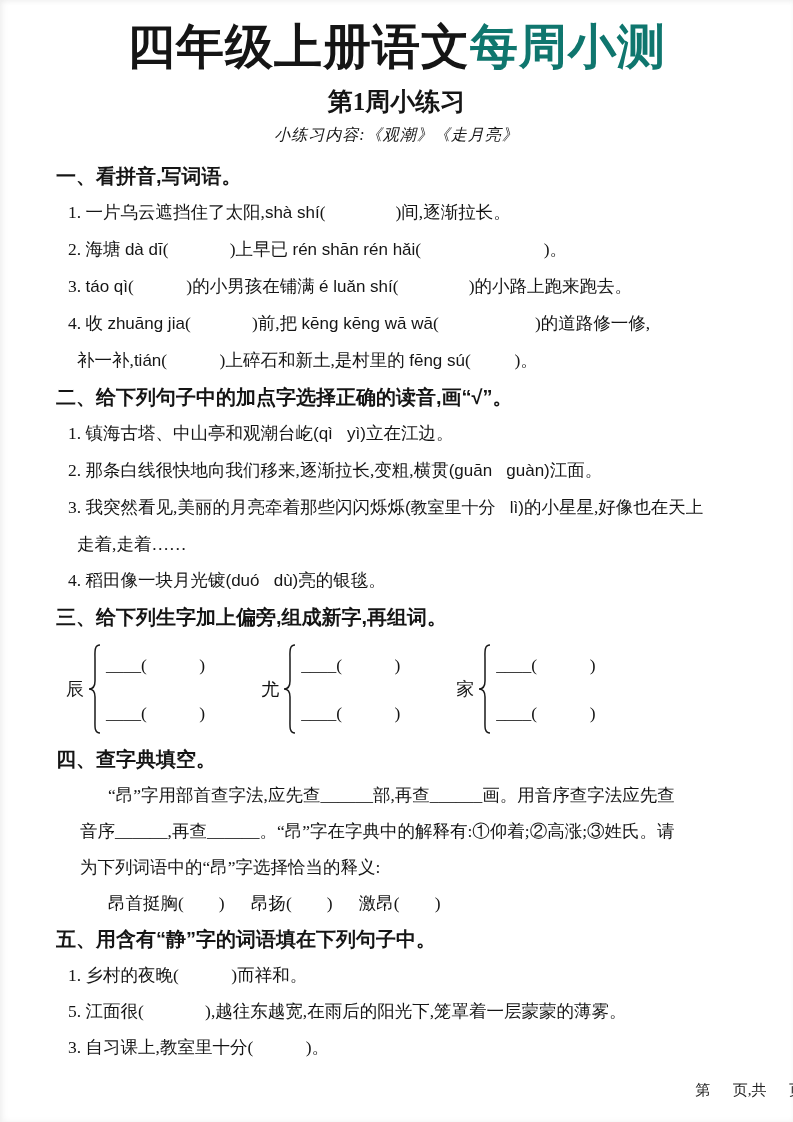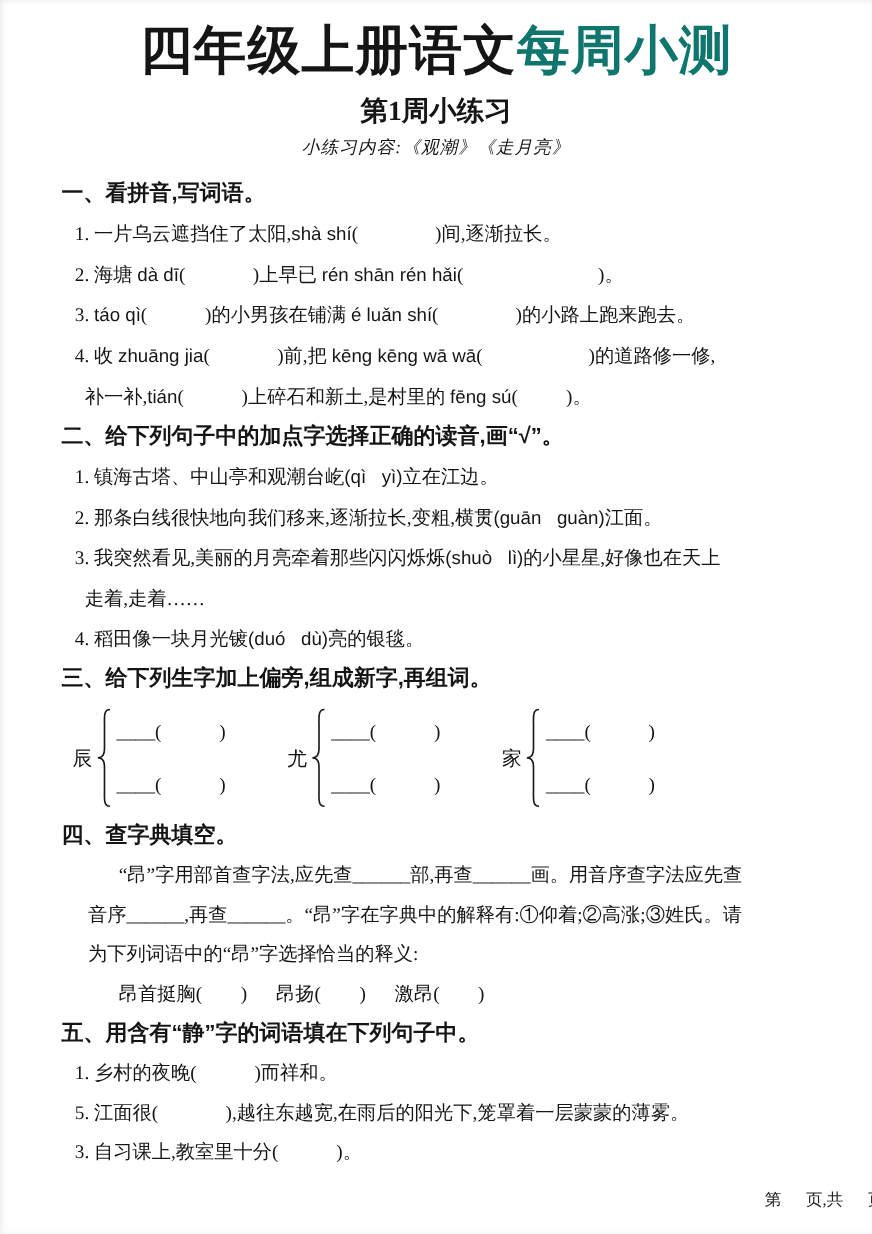--- a/index.html
+++ b/index.html
@@ -61,21 +61,21 @@
         <div class="line num"><span>1. 一片乌云遮挡住了太阳,</span><span class="pin">shà shí</span><span>(                )间,逐渐拉长。</span></div>
         <div class="line num"><span>2. 海塘 </span><span class="pin">dà dī</span><span>(              )上早已 </span><span class="pin">rén shān rén hǎi</span><span>(                            )。</span></div>
         <div class="line num"><span>3. </span><span class="pin">táo qì</span><span>(            )的小男孩在铺满 </span><span class="pin">é luǎn shí</span><span>(                )的小路上跑来跑去。</span></div>
         <div class="line num"><span>4. 收 </span><span class="pin">zhuāng jia</span><span>(              )前,把 </span><span class="pin">kēng kēng wā wā</span><span>(                      )的道路修一修,</span></div>
         <div class="line cont"><span>补一补,</span><span class="pin">tián</span><span>(            )上碎石和新土,是村里的 </span><span class="pin">fēng sú</span><span>(          )。</span></div>
       </div>
       <div class="section">
         <div class="sec-heading">二、给下列句子中的加点字选择正确的读音,画“√”。</div>
         <div class="line num"><span>1. 镇海古塔、中山亭和观潮台</span><span class="dot">屹</span><span class="pin">(qì   yì)</span><span>立在江边。</span></div>
         <div class="line num"><span>2. 那条白线很快地向我们移来,逐渐拉长,变粗,横</span><span class="dot">贯</span><span class="pin">(guān   guàn)</span><span>江面。</span></div>
-        <div class="line num"><span>3. 我突然看见,美丽的月亮牵着那些闪闪烁</span><span class="dot">烁</span><span class="pin">(shuò   lì)</span><span>的小星星,好像也在天上</span></div>
+        <div class="line num"><span>3. 我突然看见,美丽的月亮牵着那些闪闪烁</span><span class="dot">烁</span><span class="pin">(教室里十分   lì)</span><span>的小星星,好像也在天上</span></div>
         <div class="line cont"><span>走着,走着……</span></div>
         <div class="line num"><span>4. 稻田像一块月光</span><span class="dot">镀</span><span class="pin">(duó   dù)</span><span>亮的银毯。</span></div>
       </div>
       <div class="section">
         <div class="sec-heading">三、给下列生字加上偏旁,组成新字,再组词。</div>
         <div class="combine-row">
           <div class="combine-group">
             <span class="cchar">辰</span>
             <svg class="brace-svg" width="15" height="92" viewBox="0 0 15 92">
               <path d="M13 2 C7 2 8 9 8 16 L8 38 C8 44 6 46 2 46 C6 46 8 48 8 54 L8 76 C8 83 7 90 13 90" fill="none" stroke="#1a1a1a" stroke-width="1.5"></path>

